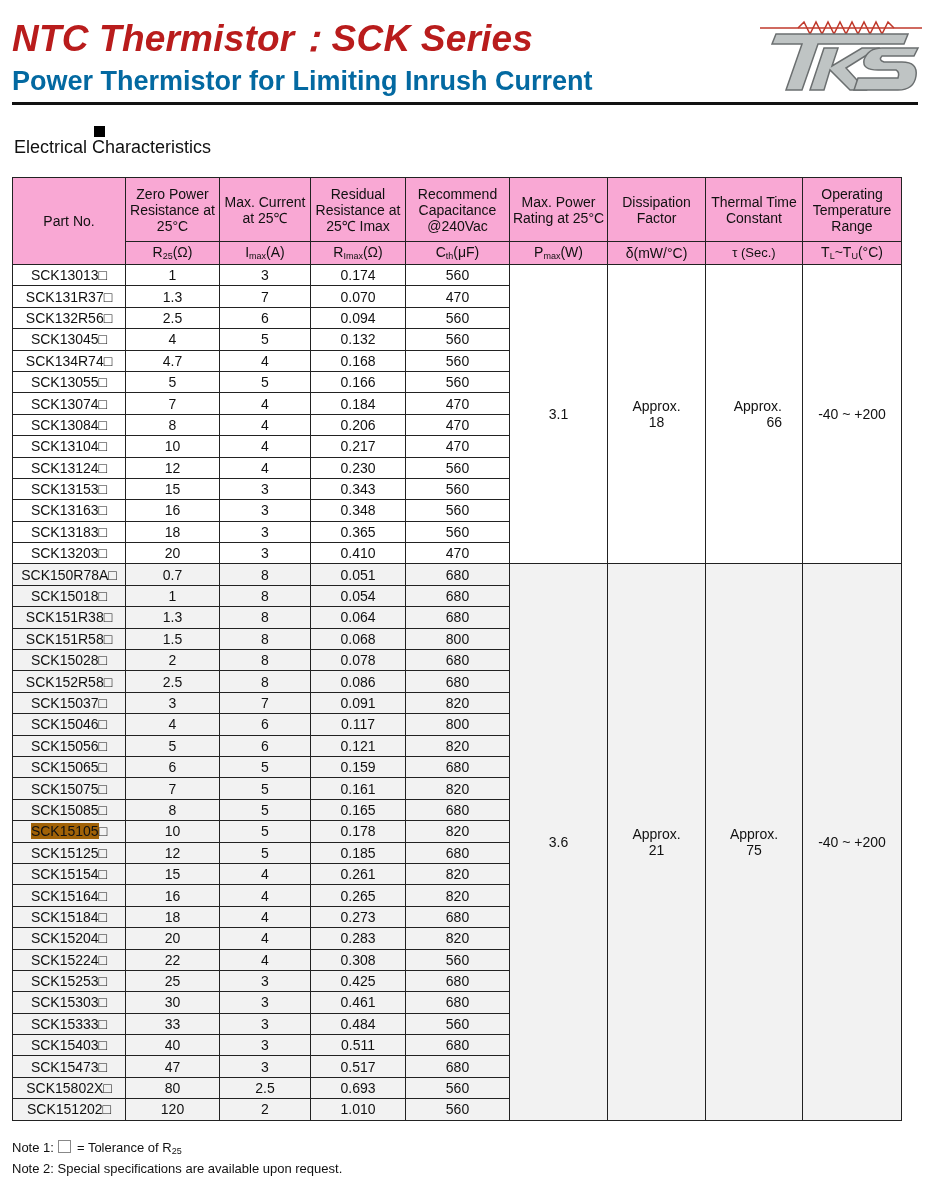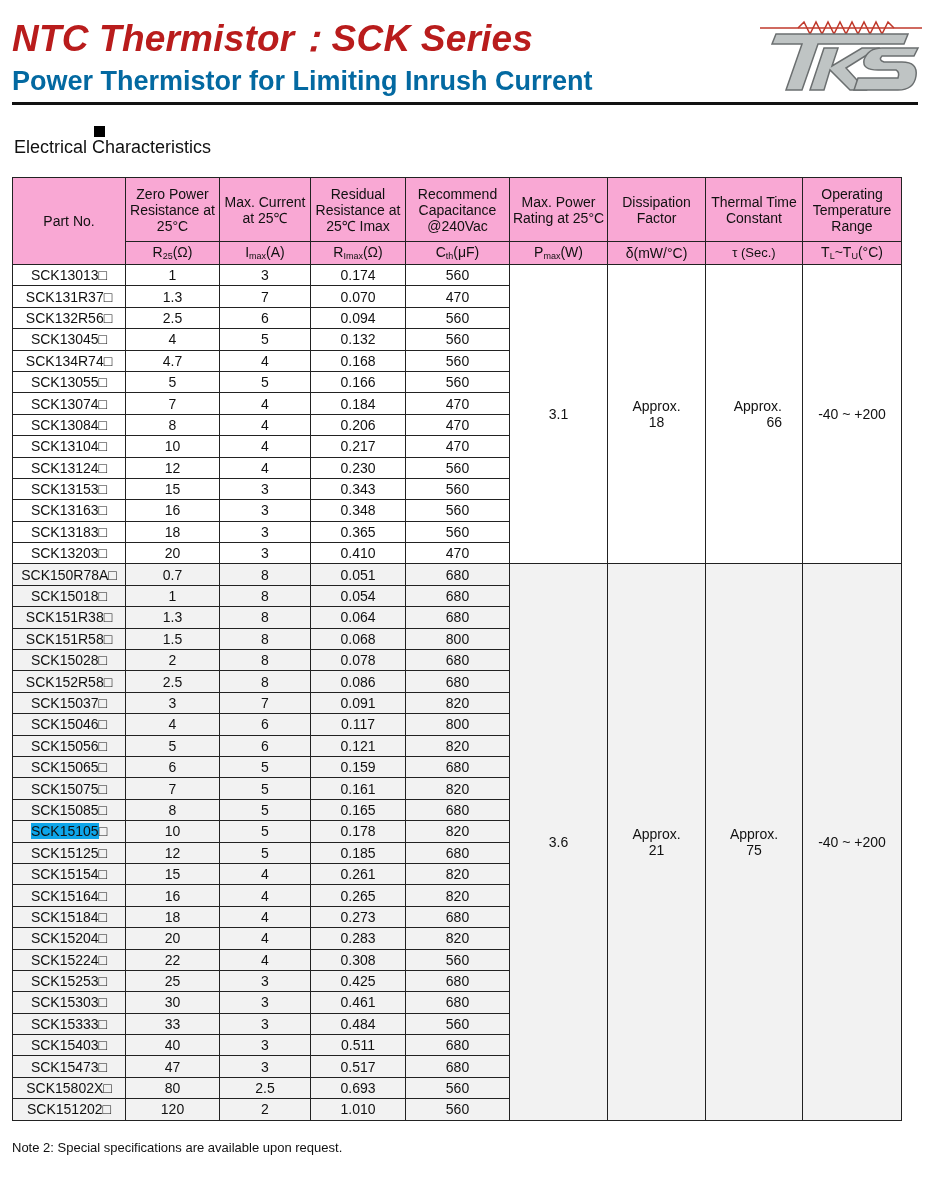--- a/index.html
+++ b/index.html
@@ -11,21 +11,21 @@
     .section { position: absolute; left: 14px; top: 126px; font-size: 18px; font-weight: normal; display: flex; align-items: center; flex-direction: column; }
     .section .bullet { width: 11px; height: 11px; background: #000; margin-right: 26px; }
     table.spec { position: absolute; left: 12px; top: 177px; width: 889px; border-collapse: collapse; font-size: 14px; table-layout: fixed; }
     table.spec td, table.spec th { border: 1.5px solid #222; text-align: center; padding: 0; font-weight: normal; line-height: 16px; }
     table.spec th { background: #f9a8d4; }
     table.spec tr.h1 th { height: 63px; }
     table.spec tr.h2 th { height: 22px; }
     table.spec tr.row td { height: 20.4px; }
     table.spec tr.g2 td { background: #f2f2f2; }
     .sub { font-size: 9px; vertical-align: baseline; position: relative; top: 2px; }
-    .hl { background: #0ea5e9; }
+    .hl { background: #a16207; }
     .notes { position: absolute; left: 12px; top: 1138px; font-size: 13px; line-height: 19px; }
     .box { display: inline-block; width: 11px; height: 11px; border: 1px solid #888; vertical-align: -1px; margin: 0 6px 0 4px; }
   </style>
 </head>
 <body>
 
 <div class="title">NTC Thermistor：SCK Series</div>
 <div class="subtitle">Power Thermistor for Limiting Inrush Current</div>
 <div class="rule"></div>
 
@@ -365,14 +365,15 @@
         <td>SCK151202□</td>
         <td>120</td>
         <td>2</td>
         <td>1.010</td>
         <td>560</td>
       </tr>
     </tbody>
 </table>
 
 <div class="notes">
+  <div><span>Note 1:</span><span class="box"></span><span>= Tolerance of R</span><span class="sub">25</span></div>
   <div>Note 2: Special specifications are available upon request.</div>
 </div>
 
 </body></html>

